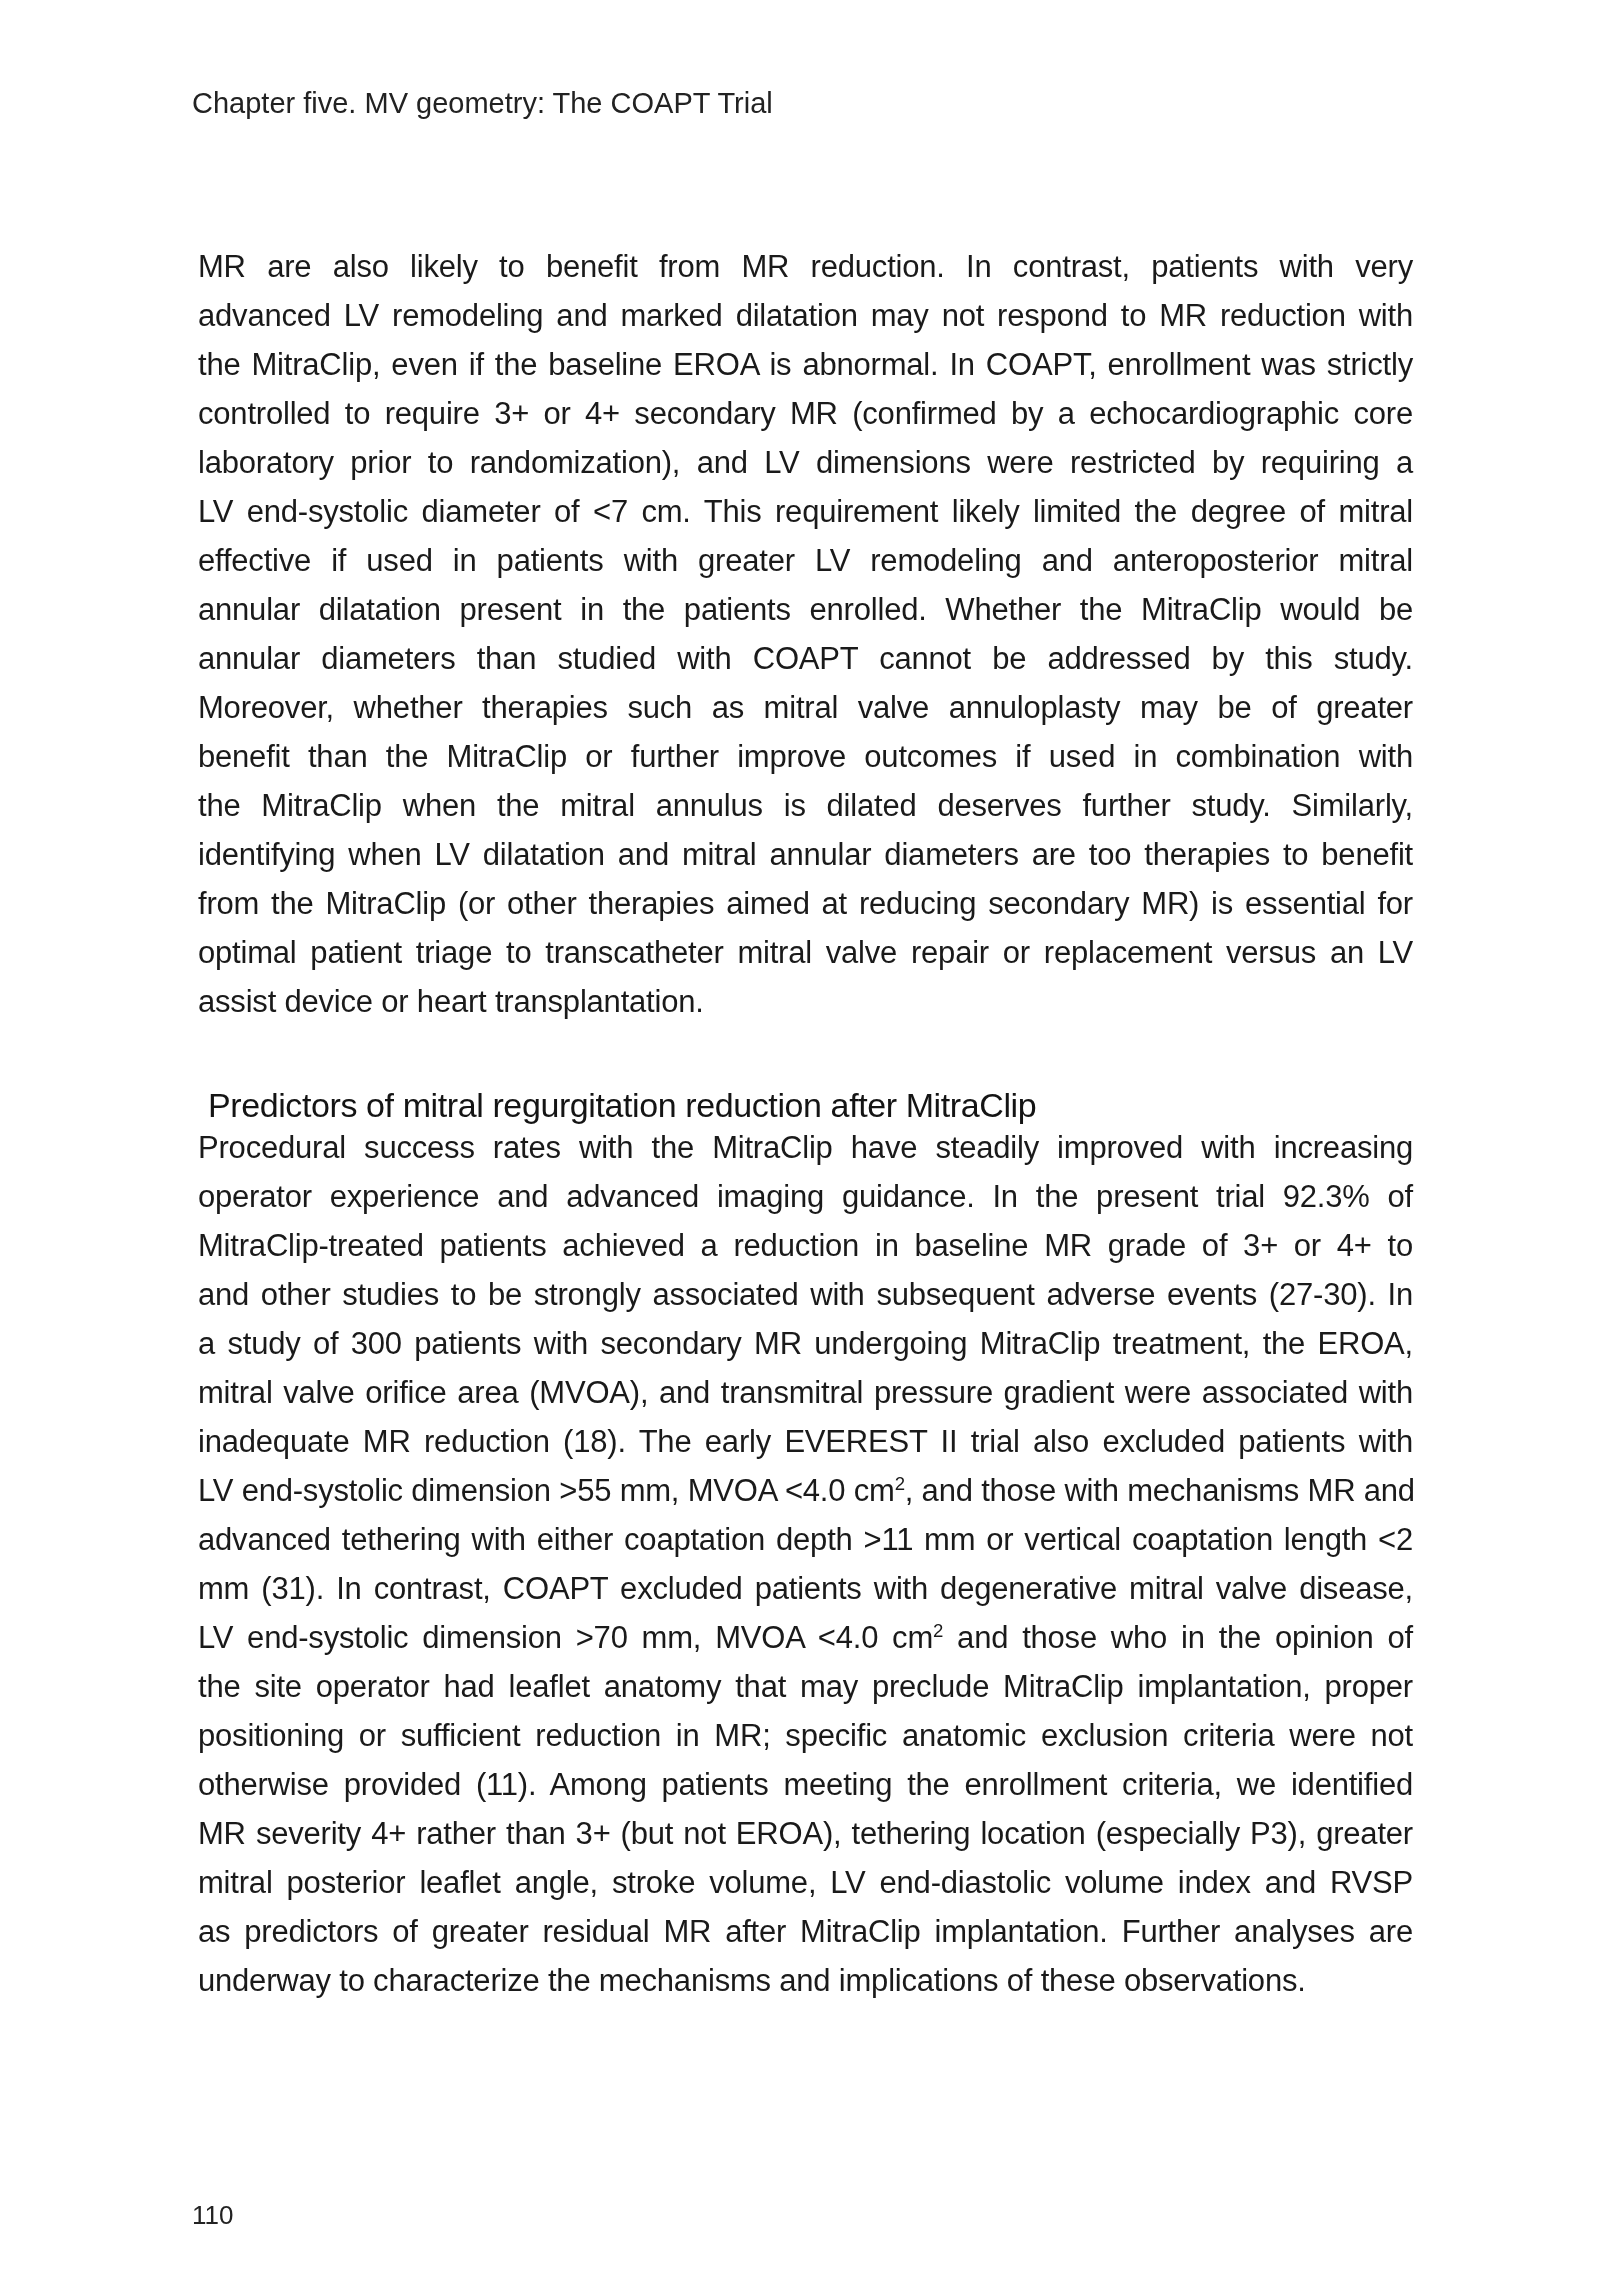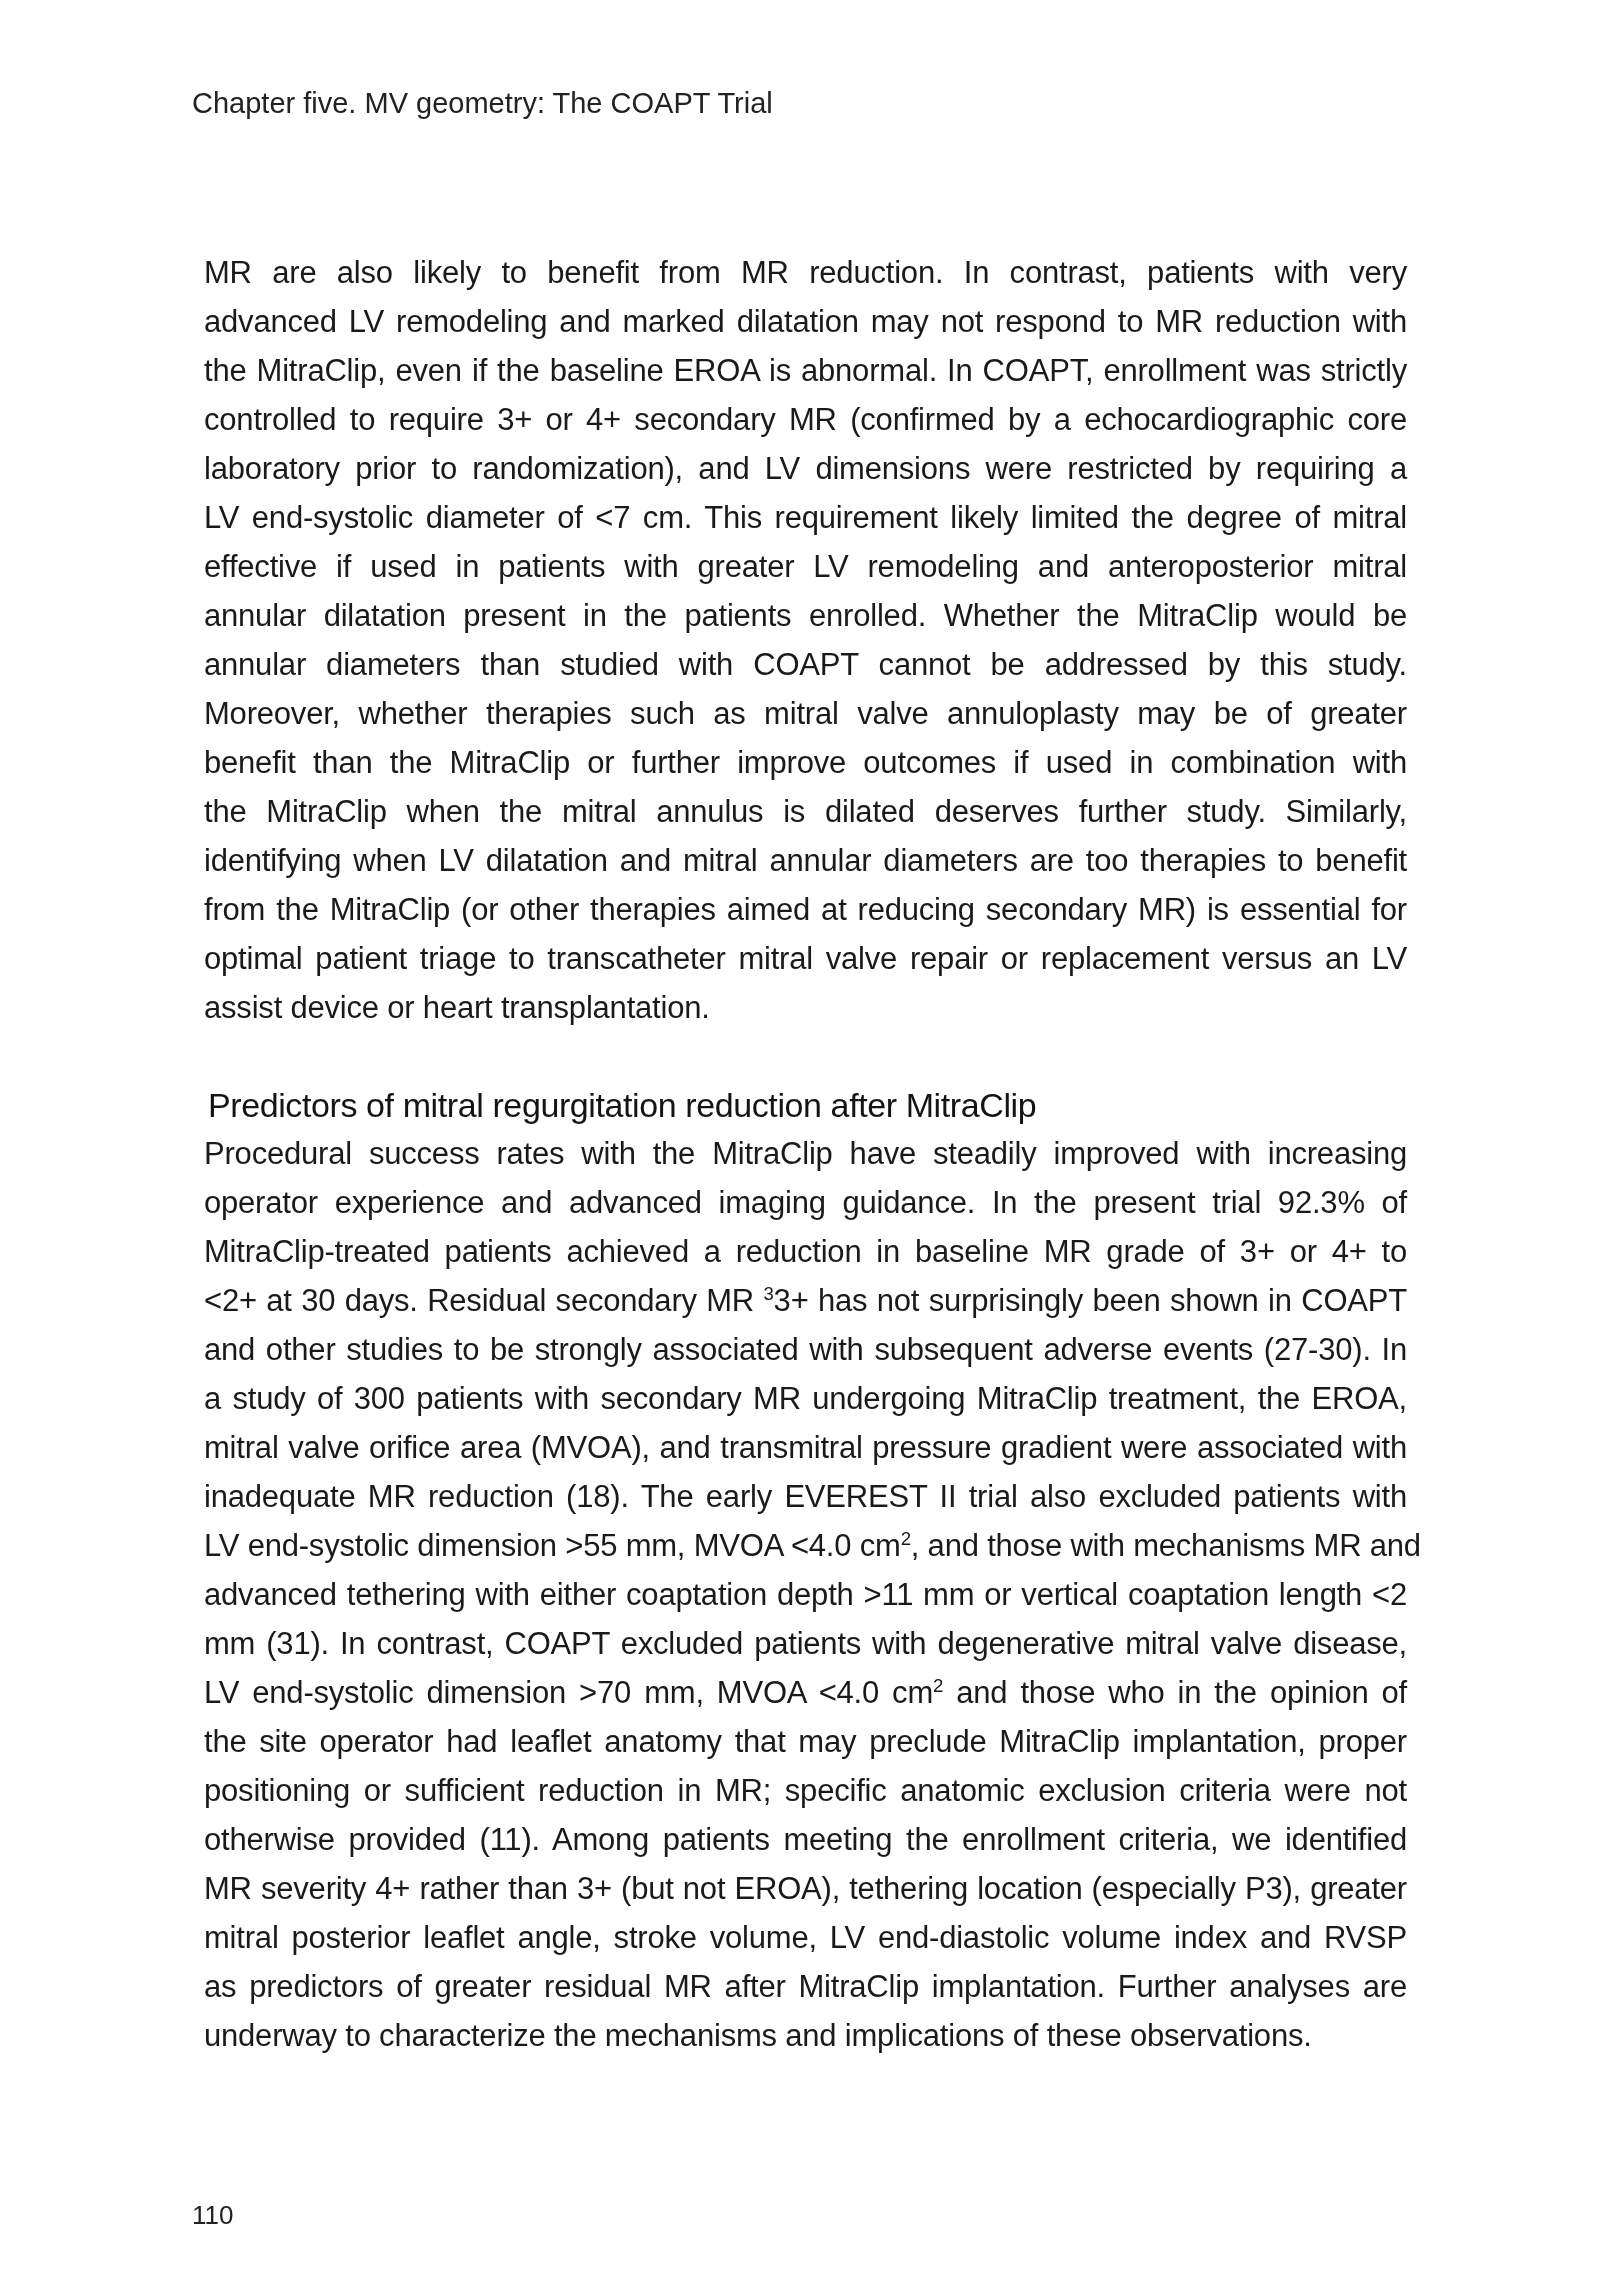--- a/index.html
+++ b/index.html
@@ -30,21 +30,21 @@
     .body-block {
       position: absolute;
       left: 192px;
       width: 1227px;
     }
     .para {
       font-size: 31px;
       line-height: 49px;
       text-align: justify;
       text-align-last: left;
-      margin: 12px;
+      margin: 6px;
       letter-spacing: -0.2px;
       word-spacing: 0px;
     }
     .line {
       display: block;
       text-align: justify;
       text-align-last: justify;
       white-space: nowrap;
     }
     .line.last {
@@ -106,21 +106,20 @@
   </p>
 </div>
 
 <h2 class="heading">Predictors of mitral regurgitation reduction after MitraClip</h2>
 
 <div class="body-block para2">
   <p class="para">
     <span class="line">Procedural success rates with the MitraClip have steadily improved with increasing</span>
     <span class="line">operator experience and advanced imaging guidance. In the present trial 92.3% of</span>
     <span class="line">MitraClip-treated patients achieved a reduction in baseline MR grade of 3+ or 4+ to</span>
-    <span class="line"><span>&lt;2+ at 30 days. Residual secondary MR </span><sup>3</sup><span>3+ has not surprisingly been shown in COAPT</span></span>
     <span class="line">and other studies to be strongly associated with subsequent adverse events (27-30). In</span>
     <span class="line">a study of 300 patients with secondary MR undergoing MitraClip treatment, the EROA,</span>
     <span class="line">mitral valve orifice area (MVOA), and transmitral pressure gradient were associated with</span>
     <span class="line">inadequate MR reduction (18). The early EVEREST II trial also excluded patients with</span>
     <span class="line"><span>LV end-systolic dimension &gt;55 mm, MVOA &lt;4.0 cm</span><sup>2</sup><span>, and those with mechanisms MR and</span></span>
     <span class="line">advanced tethering with either coaptation depth &gt;11 mm or vertical coaptation length &lt;2</span>
     <span class="line">mm (31). In contrast, COAPT excluded patients with degenerative mitral valve disease,</span>
     <span class="line"><span>LV end-systolic dimension &gt;70 mm, MVOA &lt;4.0 cm</span><sup>2</sup><span> and those who in the opinion of</span></span>
     <span class="line">the site operator had leaflet anatomy that may preclude MitraClip implantation, proper</span>
     <span class="line">positioning or sufficient reduction in MR; specific anatomic exclusion criteria were not</span>

